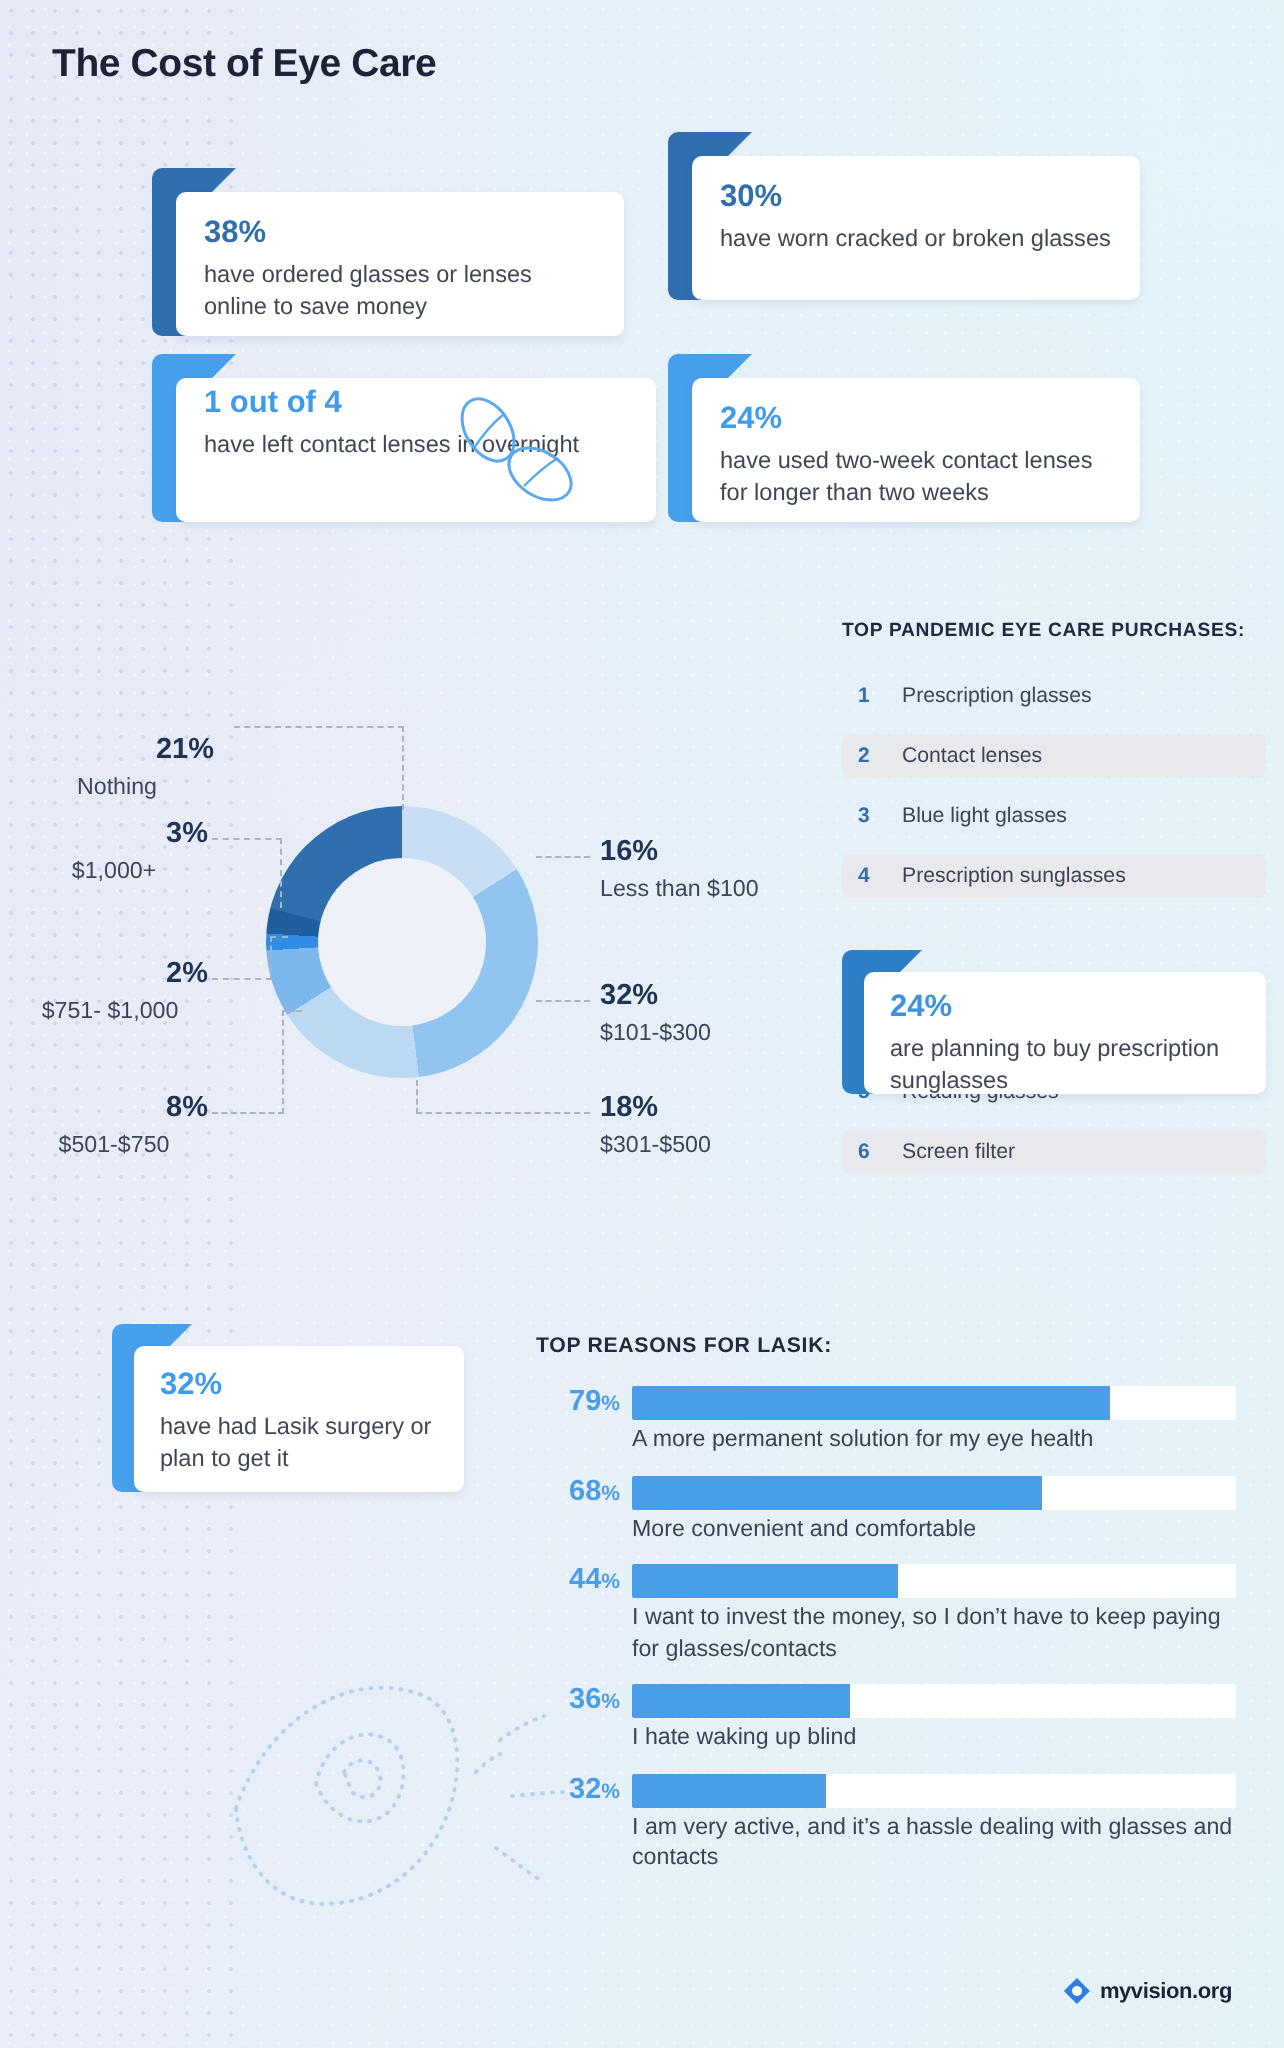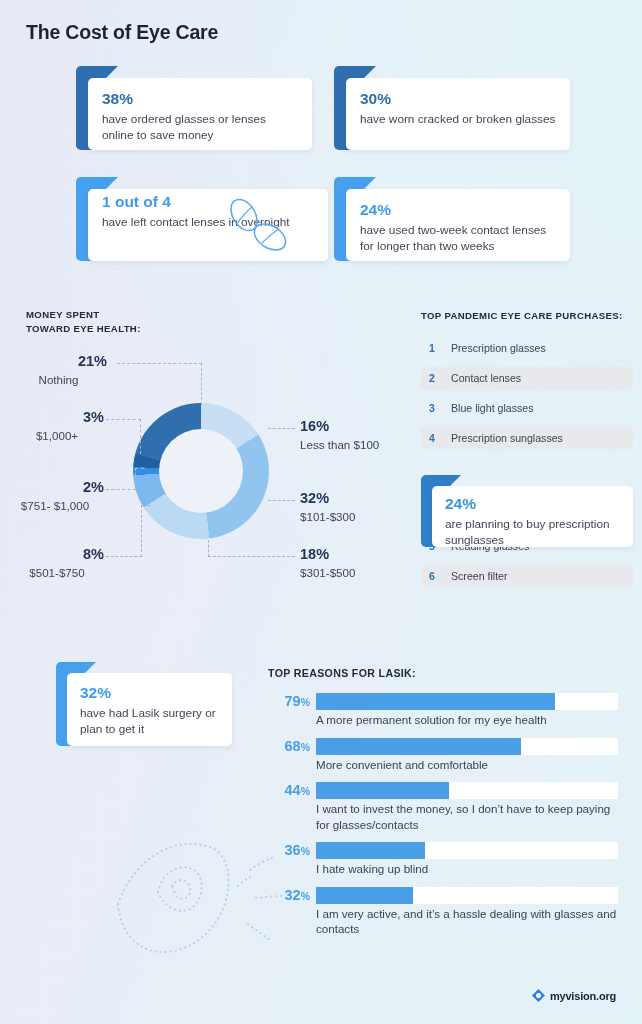--- a/index.html
+++ b/index.html
@@ -137,21 +137,21 @@
 </style>
 </head>
 <body>
 
 <div class="page">
   <div class="dots-all"></div>
   <div class="dots-left"></div>
 
   <div class="title">The Cost of Eye Care</div>
 
-  <div class="statcard" style="left:76px; top:66px; width:260px; height:84px;">
+  <div class="statcard" style="left:76px; top:84px; width:260px; height:84px;">
     <div class="accent" style="width:42px; height:84px;"></div>
     <div class="body" style="left:12px; top:12px; width:224px; height:72px; padding:12px 14px;">
       <div class="pct">38%</div>
       <div class="desc">have ordered glasses or lenses online to save money</div>
     </div>
   </div>
 
   <div class="statcard" style="left:334px; top:66px; width:236px; height:84px;">
     <div class="accent" style="width:42px; height:84px;"></div>
     <div class="body" style="left:12px; top:12px; width:224px; height:72px; padding:12px 14px;">
@@ -177,24 +177,20 @@
   </div>
 
   <div class="statcard light" style="left:334px; top:177px; width:236px; height:84px;">
     <div class="accent" style="width:42px; height:84px;"></div>
     <div class="body" style="left:12px; top:12px; width:224px; height:72px; padding:12px 14px;">
       <div class="pct">24%</div>
       <div class="desc">have used two-week contact lenses for longer than two weeks</div>
     </div>
   </div>
 
-  <div class="sect-head" style="left:26px; top:308px;">
-    <div>MONEY SPENT</div>
-    <div>TOWARD EYE HEALTH:</div>
-  </div>
 
   <div class="donut-wrap">
     <div class="donut" id="donut" style="background: conic-gradient(rgb(199, 222, 245) 0deg, rgb(199, 222, 245) 57.6deg, rgb(145, 197, 240) 57.6deg, rgb(145, 197, 240) 172.8deg, rgb(188, 217, 244) 172.8deg, rgb(188, 217, 244) 237.6deg, rgb(124, 184, 238) 237.6deg, rgb(124, 184, 238) 266.4deg, rgb(47, 142, 228) 266.4deg, rgb(47, 142, 228) 273.6deg, rgb(31, 95, 158) 273.6deg, rgb(31, 95, 158) 284.4deg, rgb(47, 111, 173) 284.4deg, rgb(47, 111, 173) 360deg);"></div>
     <div class="donut-hole"></div>
   </div>
 
   <div class="leader h" style="left:117px; top:363px; width:85px;"></div>
   <div class="leader v" style="left:201px; top:363px; height:42px;"></div>
 
   <div class="leader h" style="left:106px; top:419px; width:35px;"></div>
@@ -206,21 +202,21 @@
 
   <div class="leader h" style="left:106px; top:556px; width:36px;"></div>
   <div class="leader v" style="left:141px; top:505px; height:52px;"></div>
   <div class="leader h" style="left:141px; top:505px; width:10px;"></div>
 
   <div class="leader h" style="left:268px; top:428px; width:27px;"></div>
   <div class="leader h" style="left:268px; top:500px; width:27px;"></div>
   <div class="leader v" style="left:208px; top:540px; height:17px;"></div>
   <div class="leader h" style="left:208px; top:556px; width:87px;"></div>
 
-  <div class="dlabel left" style="left:10px; top:354px; width:97px;">
+  <div class="dlabel left" style="left:10px; top:368px; width:97px;">
     <div class="p">21%</div>
     <div class="n">Nothing</div>
   </div>
   <div class="dlabel left" style="left:10px; top:410px; width:94px;">
     <div class="p">3%</div>
     <div class="n">$1,000+</div>
   </div>
   <div class="dlabel left" style="left:6px; top:480px; width:98px;">
     <div class="p">2%</div>
     <div class="n">$751- $1,000</div>

